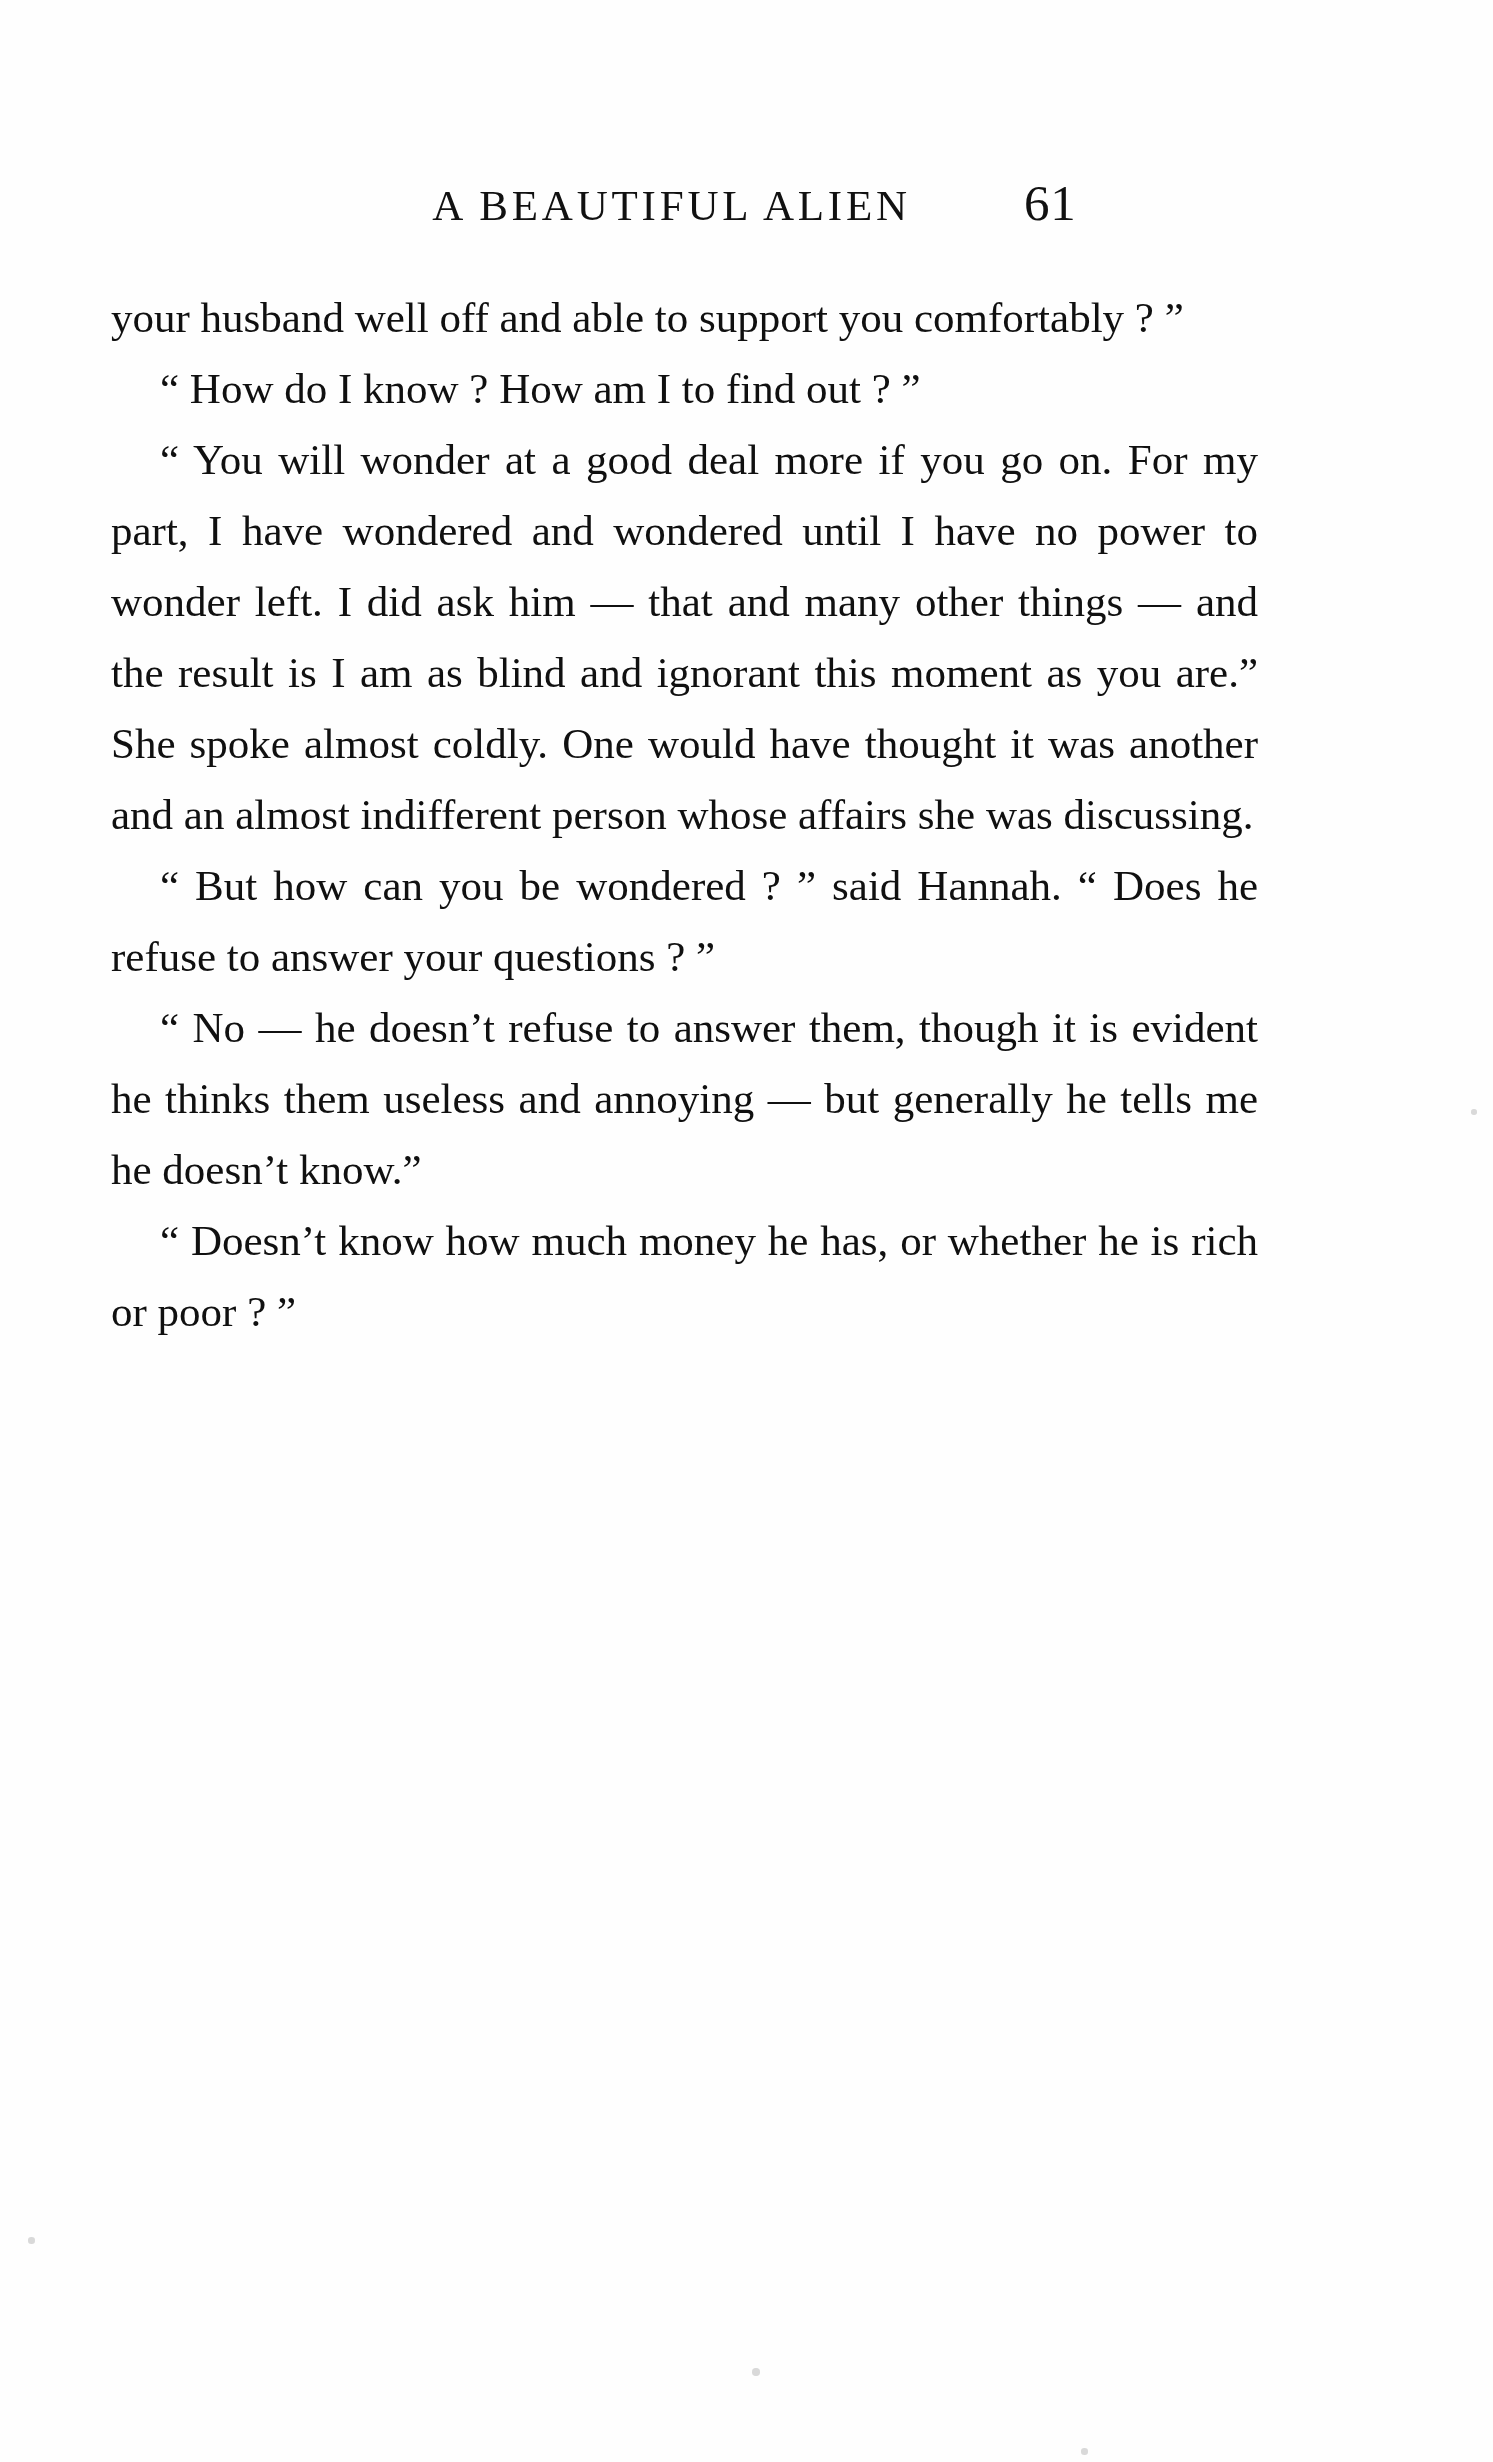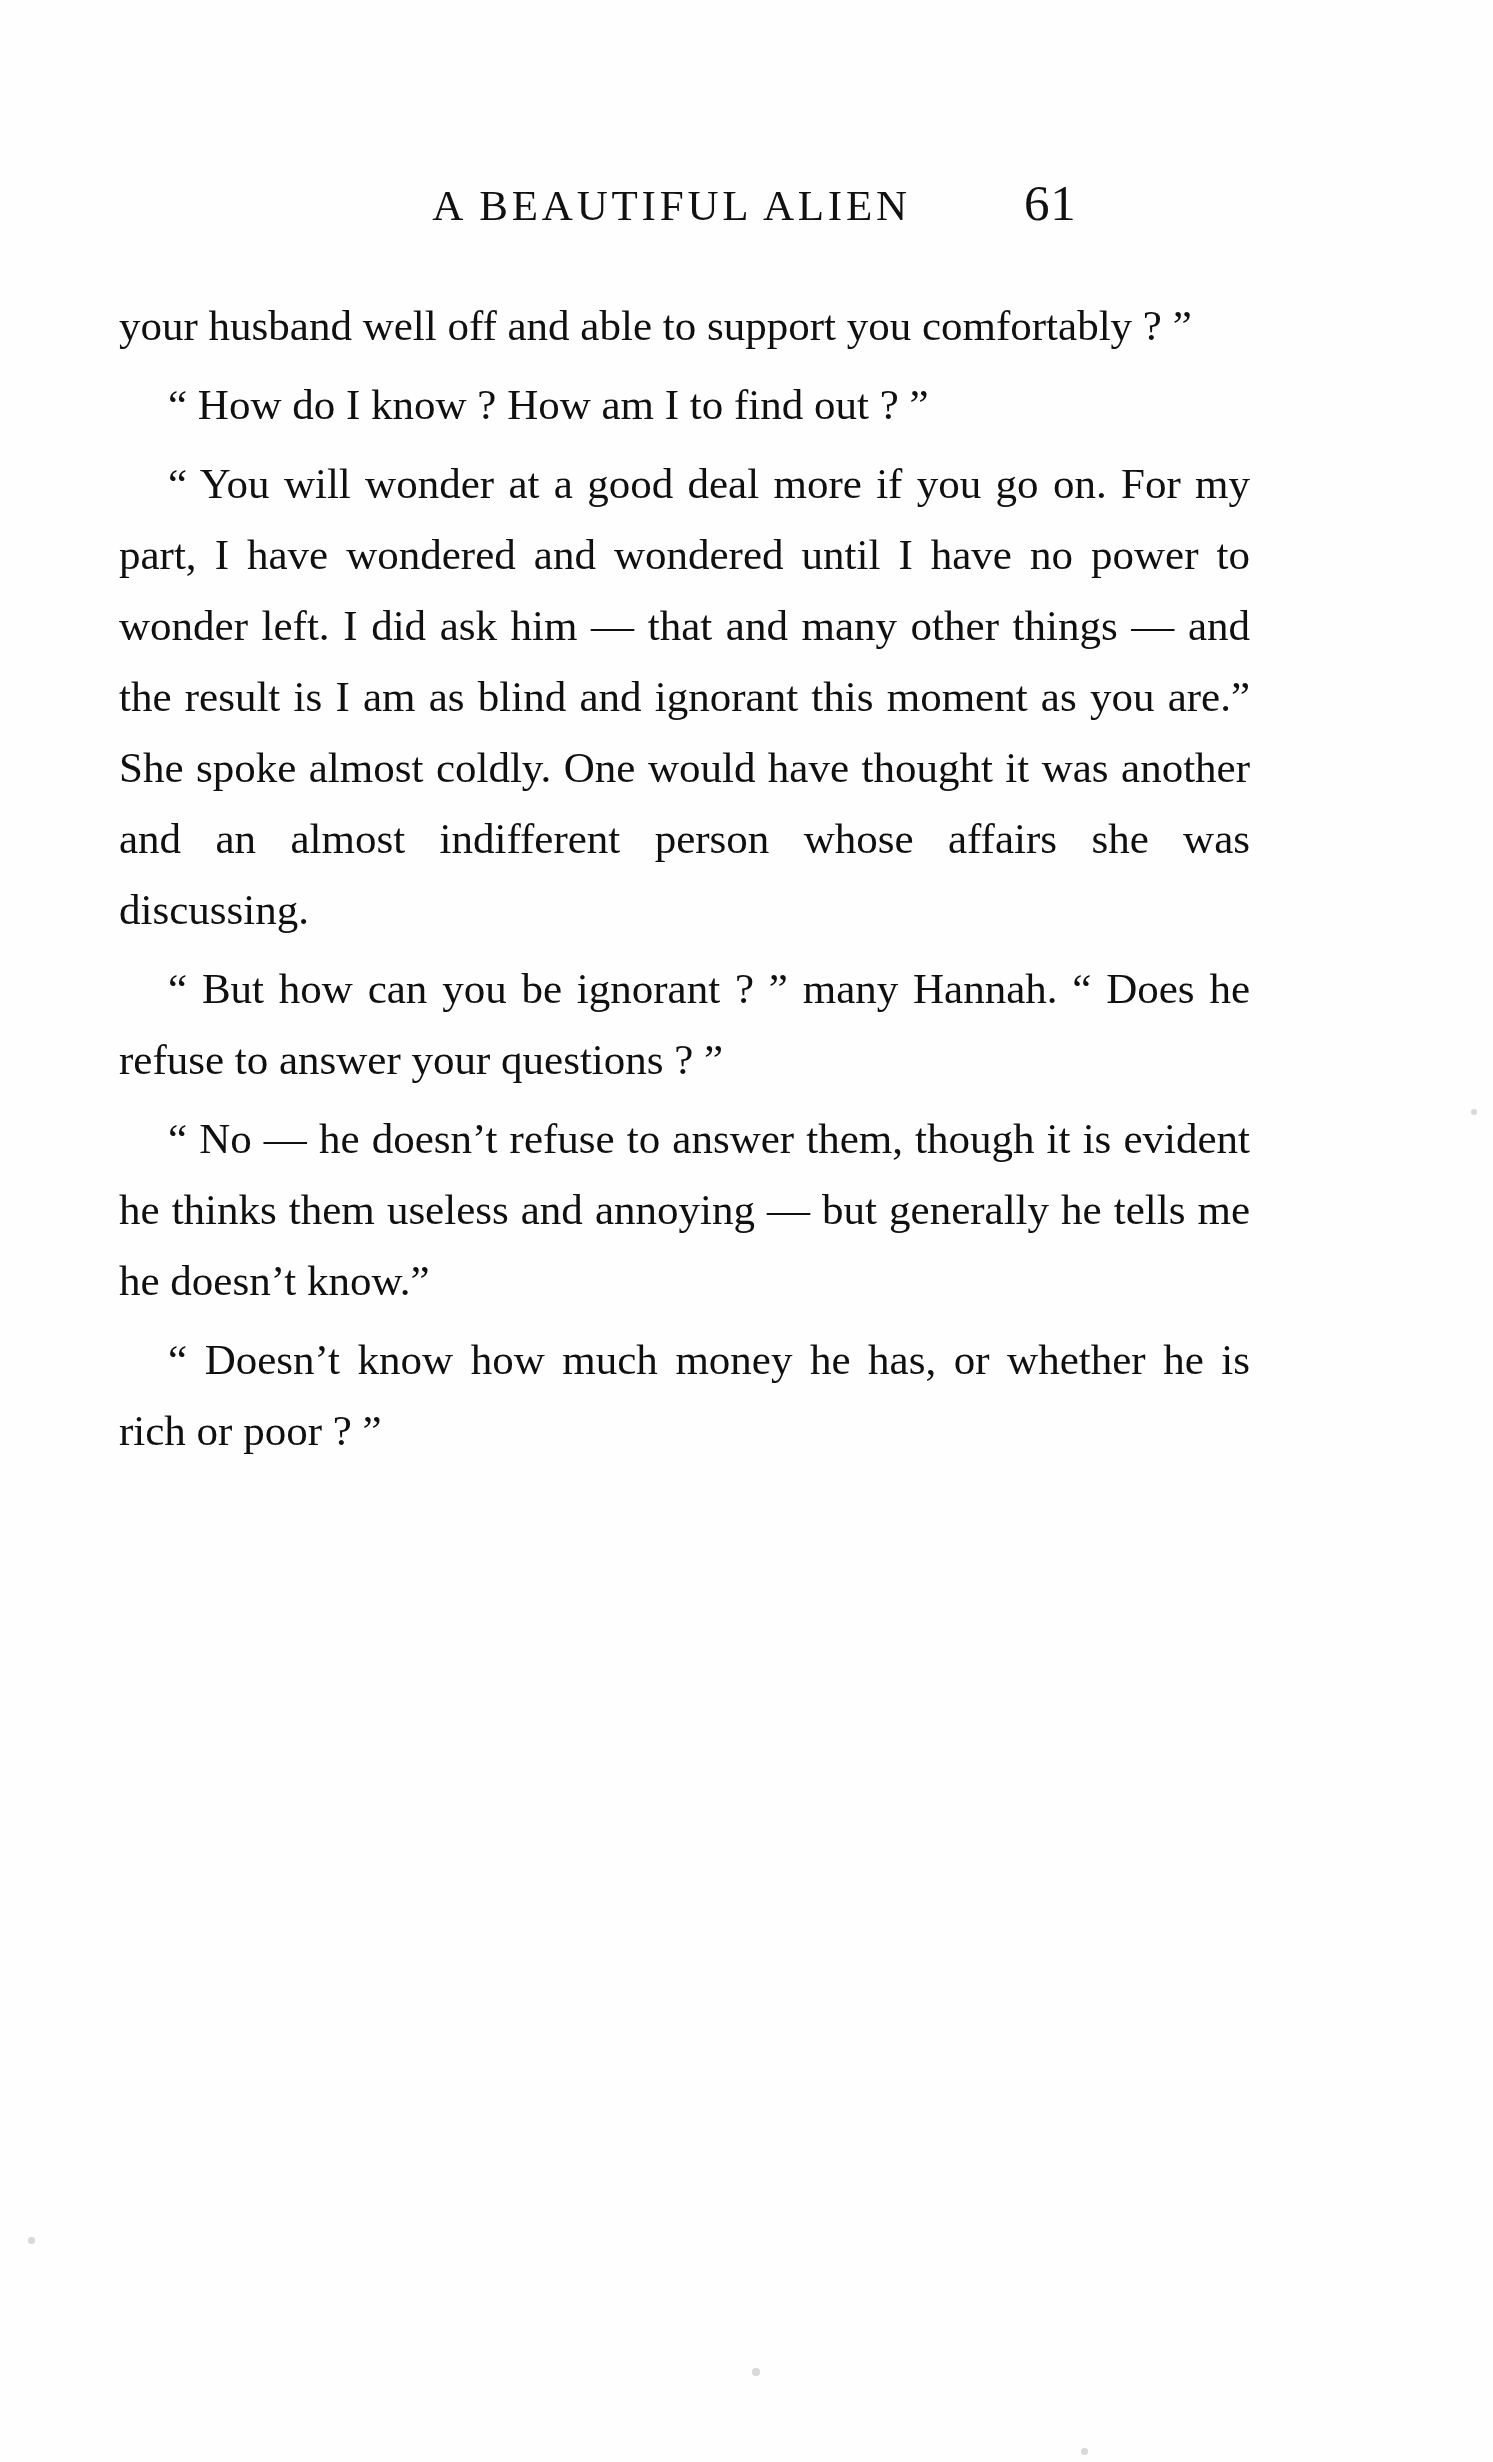--- a/index.html
+++ b/index.html
@@ -59,21 +59,21 @@
     left: 111px;
     width: 1147px;
     font-size: 43px;
     line-height: 71px;
     text-align: justify;
     text-justify: inter-word;
     color: #101010;
   }
 
   .body-text p {
-    margin: 8px;
+    margin: 0;
     text-indent: 0;
   }
 
   .body-text p.indent {
     text-indent: 49px;
   }
 
   
   .speck {
     position: absolute;
@@ -89,21 +89,21 @@
 
   <div class="running-head">
     <span class="title">A BEAUTIFUL ALIEN</span>
     <span class="folio">61</span>
   </div>
 
   <div class="body-text">
     <p>your husband well off and able to support you comfortably ? ”</p>
     <p class="indent">“ How do I know ?   How am I to find out ? ”</p>
     <p class="indent">“ You will wonder at a good deal more if you go on.   For my part, I have wondered and wondered until I have no power to wonder left.   I did ask him — that and many other things — and the result is I am as blind and ignorant this moment as you are.” She spoke almost coldly.   One would have thought it was another and an almost indifferent person whose affairs she was discussing.</p>
-    <p class="indent">“ But how can you be ignorant ? ” many Hannah.   “ Does he refuse to answer your questions ? ”</p>
+    <p class="indent">“ But how can you be wondered ? ” said Hannah.   “ Does he refuse to answer your questions ? ”</p>
     <p class="indent">“ No — he doesn’t refuse to answer them, though it is evident he thinks them useless and annoying — but generally he tells me he doesn’t know.”</p>
     <p class="indent">“ Doesn’t know how much money he has, or whether he is rich or poor ? ”</p>
   </div>
 
   <span class="speck" style="top:1109px; left:1471px; width:5.6px; height:5.6px;"></span>
 
   <span class="speck" style="top:2237px; left:28px; width:6.6px; height:6.6px;"></span>
   <span class="speck" style="top:2368px; left:752px; width:7.5px; height:7.5px;"></span>
   <span class="speck" style="top:2448px; left:1081px; width:6.6px; height:6.6px;"></span>
 

